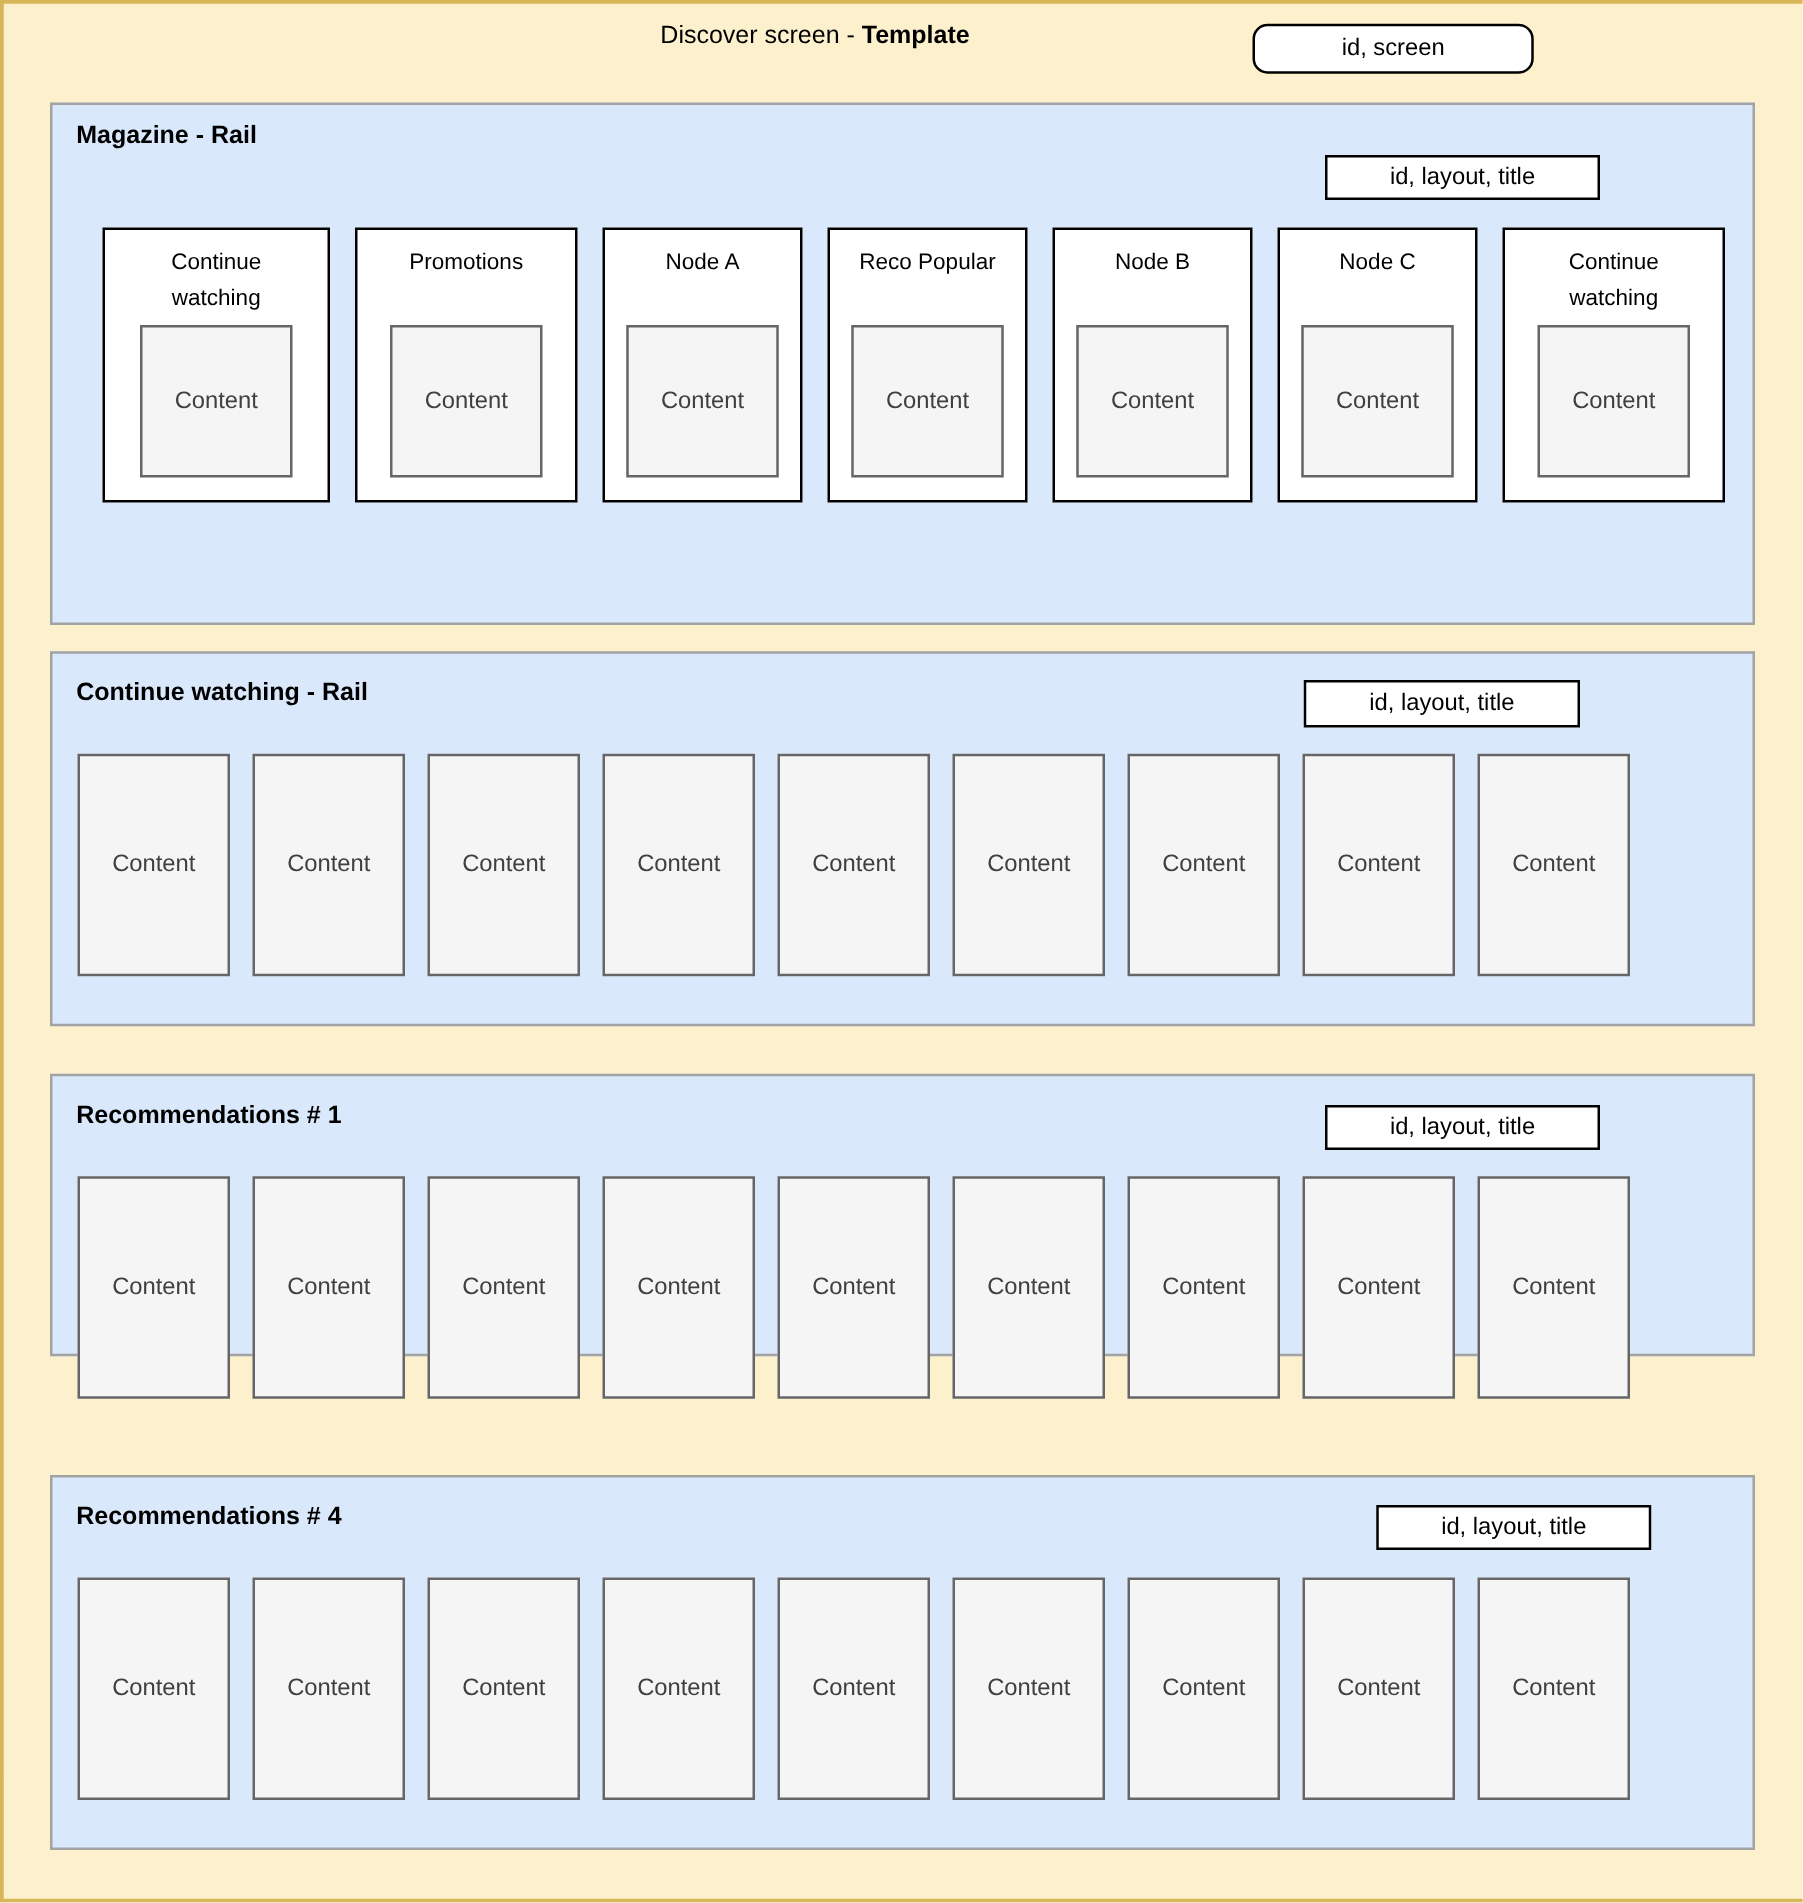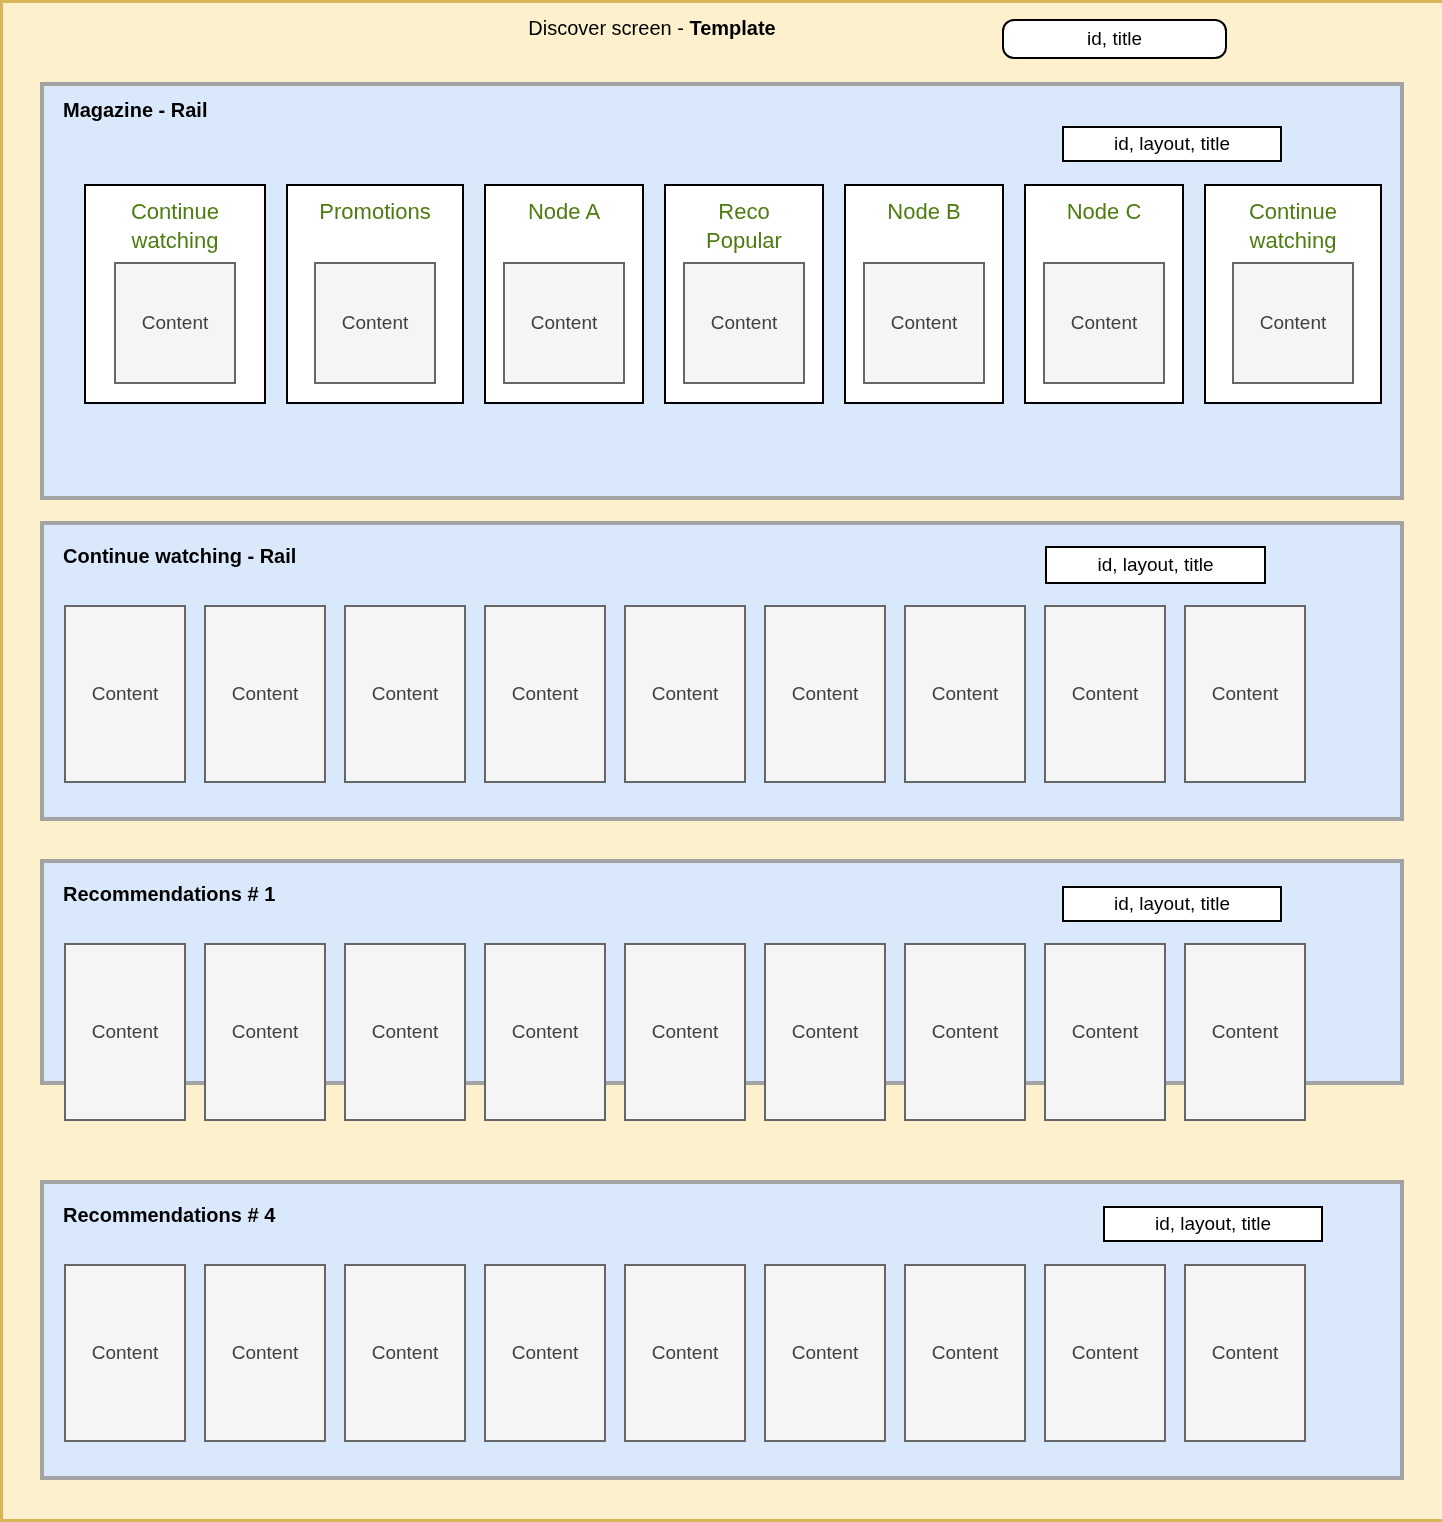--- a/index.html
+++ b/index.html
@@ -39,21 +39,21 @@
     color: #000;
     white-space: nowrap;
   }
   .pill-page { left: 1002px; top: 19px; width: 225px; height: 40px; border-radius: 12px; }
 
   .panel {
     position: absolute;
     left: 40px;
     width: 1364px;
     background: #dae8fc;
-    border: 4px solid #a3a3a3;
+    border: 2px solid #a3a3a3;
     box-sizing: border-box;
   }
   .panel-1 { top: 82px;  height: 418px; }
   .panel-2 { top: 521px; height: 300px; }
   .panel-3 { top: 859px; height: 226px; }
   .panel-4 { top: 1180px; height: 300px; }
 
   .panel-title {
     position: absolute;
     left: 19px;
@@ -88,23 +88,23 @@
     box-sizing: border-box;
     flex: 0 0 auto;
   }
   .cards-row .m-card:nth-child(1) { width: 182px; }
   .cards-row .m-card:nth-child(2) { width: 178px; }
   .cards-row .m-card:nth-child(7) { width: 178px; }
   .m-card-title {
     margin: 11px auto 0;
     max-width: 132px;
     text-align: center;
-    font-size: 22px;
+    font-size: 18px;
     line-height: 29px;
-    color: #4d7c0f;
+    color: #000000;
   }
 
   .content-box {
     background: #f5f5f5;
     border: 2px solid #666666;
     box-sizing: border-box;
     display: flex;
     align-items: center;
     justify-content: center;
     font-size: 19px;
@@ -131,21 +131,21 @@
   .items-row .content-box { width: 122px; height: 178px; }
 </style>
 </head>
 <body>
 
 <div class="canvas">
 
   <div class="page-title">
     <span>Discover screen - </span><span class="bold">Template</span>
   </div>
-  <div class="pill pill-page">id, title</div>
+  <div class="pill pill-page">id, screen</div>
 
   <section class="panel panel-1">
     <div class="panel-title">Magazine - Rail</div>
     <div class="pill">id, layout, title</div>
     <div class="cards-row">
         <div class="m-card">
           <div class="m-card-title">Continue watching</div>
           <div class="content-box">Content</div>
         </div>
         <div class="m-card">

